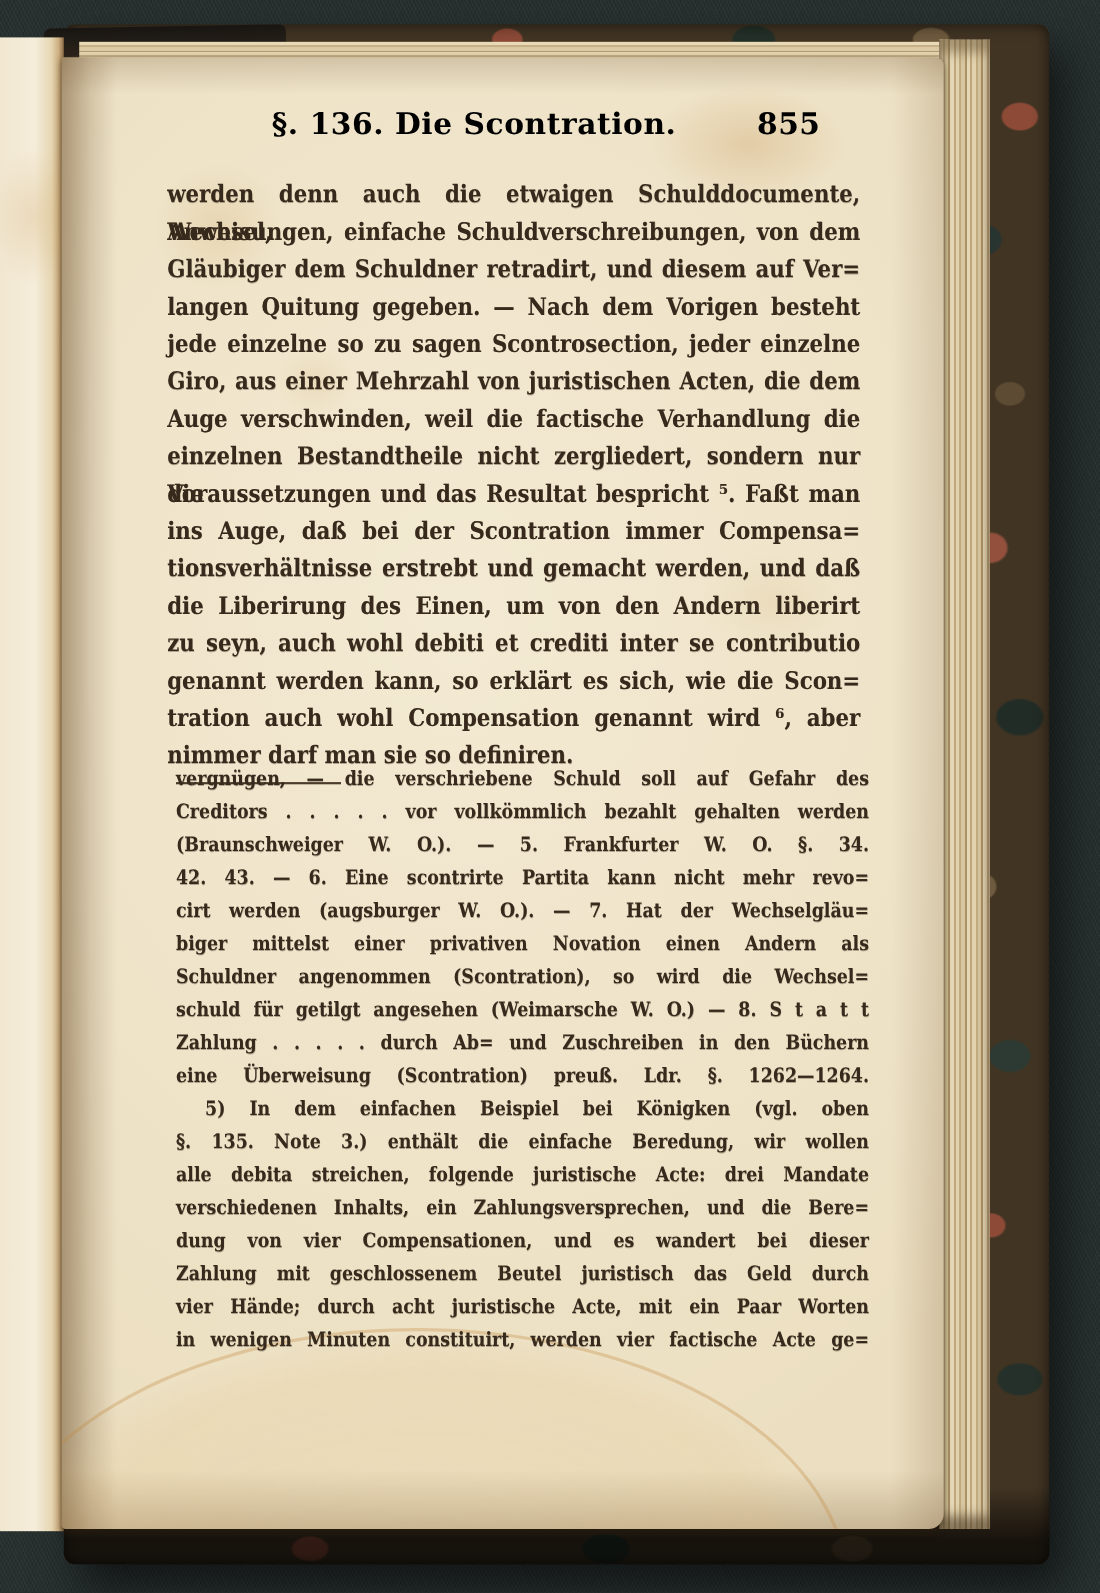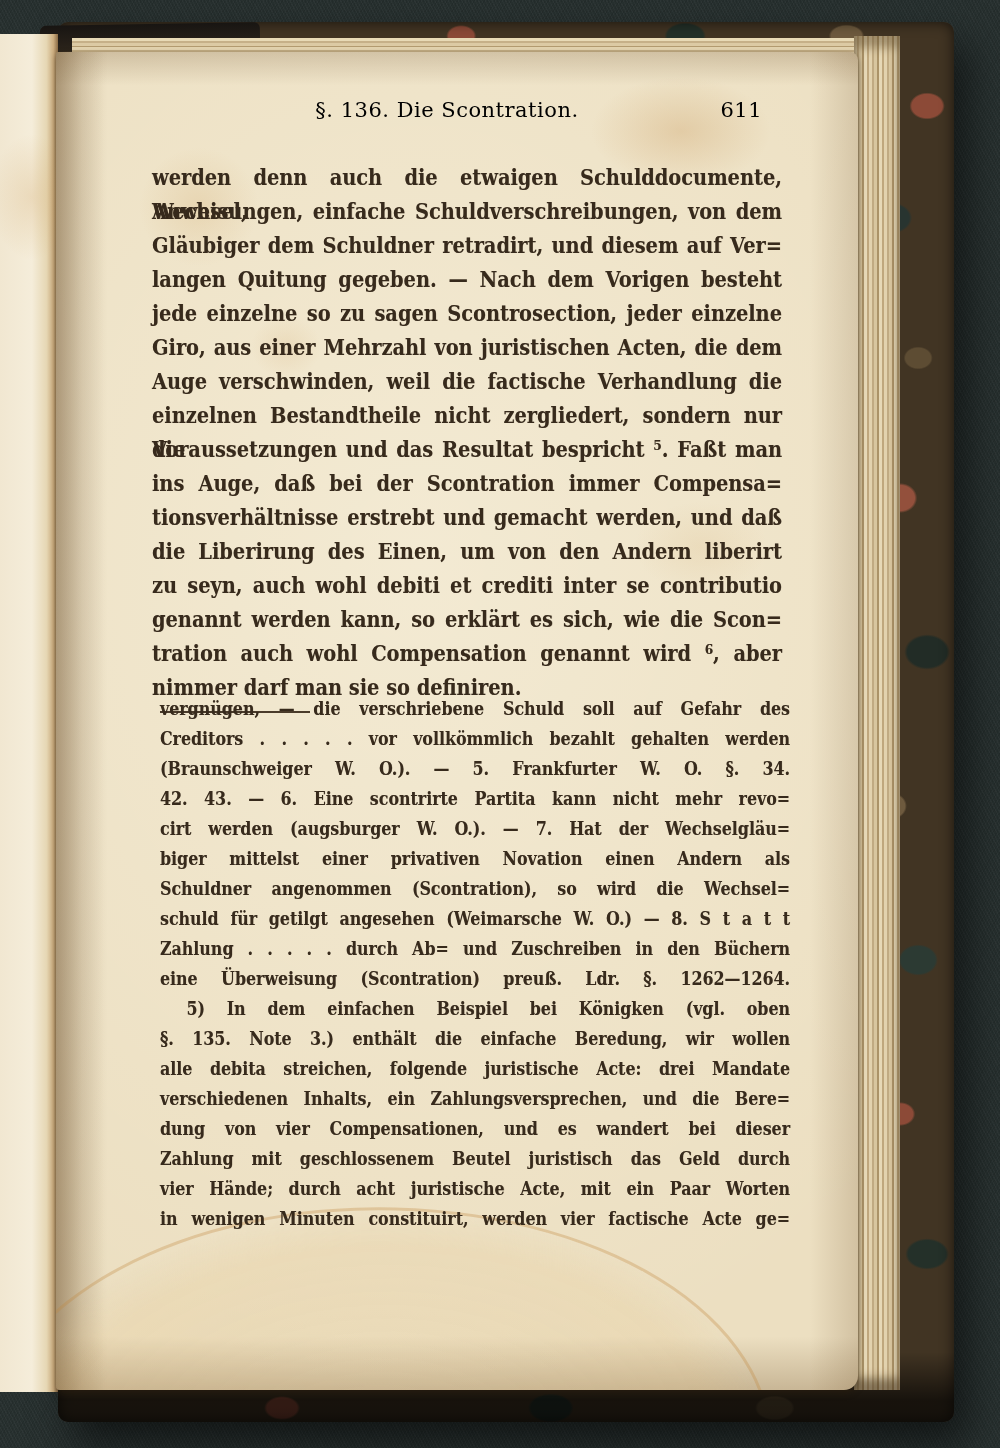--- a/index.html
+++ b/index.html
@@ -80,22 +80,22 @@
   .fox1{left:500px;top:4px;width:250px;height:150px;background:radial-gradient(closest-side, rgba(198,150,88,0.30), rgba(0,0,0,0) 72%);}
   .fox2{left:58px;top:70px;width:170px;height:170px;background:radial-gradient(closest-side, rgba(205,160,95,0.22), rgba(0,0,0,0) 70%);}
   .fox3{left:180px;top:250px;width:100px;height:90px;background:radial-gradient(closest-side, rgba(200,155,90,0.16), rgba(0,0,0,0) 70%);}
   .fox4{left:550px;top:430px;width:190px;height:130px;background:radial-gradient(closest-side, rgba(205,160,95,0.14), rgba(0,0,0,0) 70%);}
   .water{
     left:-70px;top:1155px;width:780px;height:470px;border-radius:48% 52% 40% 50%;
     border:3px solid rgba(193,138,64,0.32);
     background:radial-gradient(closest-side, rgba(222,184,120,0.10), rgba(226,190,126,0.16) 85%, rgba(0,0,0,0) 100%);
     transform:rotate(-2deg);
   }
-  .hdr{position:absolute;left:104px;top:46px;width:630px;height:30px;
-       font-size:21px;font-weight:normal;letter-spacing:0.5px;}
+  .hdr{position:absolute;left:88px;top:46px;width:630px;height:30px;
+       font-size:27px;font-weight:bold;letter-spacing:0.5px;}
   .hdr .title{display:block;text-align:center;padding-right:56px;}
   .hdr .pno{position:absolute;right:28px;top:0;}
   .main{position:absolute;left:96px;top:108px;width:630px;}
   .fnotes{position:absolute;left:104px;top:642px;width:630px;}
   .bl,.fl{
     width:716px;transform:scaleX(0.8799);transform-origin:0 0;
     font-weight:bold;color:#372a1c;
     text-shadow:0.3px 0.3px 0 rgba(55,42,28,0.35);
   }
   .bl{height:34px;line-height:34px;font-size:22px;}
@@ -118,21 +118,21 @@
   <div class="page">
     <div class="gutter-shade"></div>
     <div class="stain fox1"></div>
     <div class="stain fox2"></div>
     <div class="stain fox3"></div>
     <div class="stain fox4"></div>
     <div class="stain water"></div>
 
     <div class="hdr">
       <span class="title">§. 136.  Die Scontration.</span>
-      <span class="pno">611</span>
+      <span class="pno">855</span>
     </div>
 
     <div class="main">
       <div class="bl j">werden denn auch die etwaigen Schulddocumente, Wechsel,</div>
       <div class="bl j">Anweisungen, einfache Schuldverschreibungen, von dem</div>
       <div class="bl j">Gläubiger dem Schuldner retradirt, und diesem auf Ver=</div>
       <div class="bl j">langen Quitung gegeben. — Nach dem Vorigen besteht</div>
       <div class="bl j">jede einzelne so zu sagen Scontrosection, jeder einzelne</div>
       <div class="bl j">Giro, aus einer Mehrzahl von juristischen Acten, die dem</div>
       <div class="bl j">Auge verschwinden, weil die factische Verhandlung die</div>

